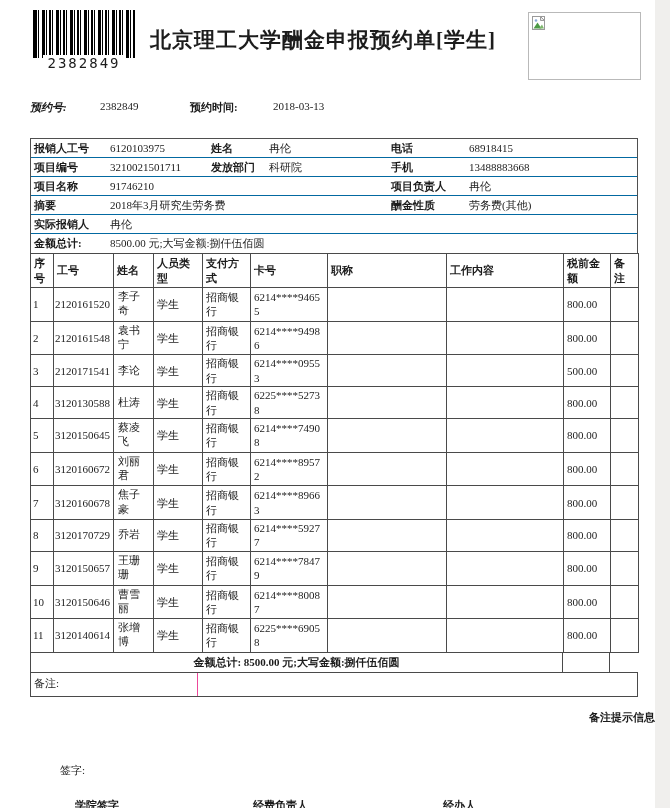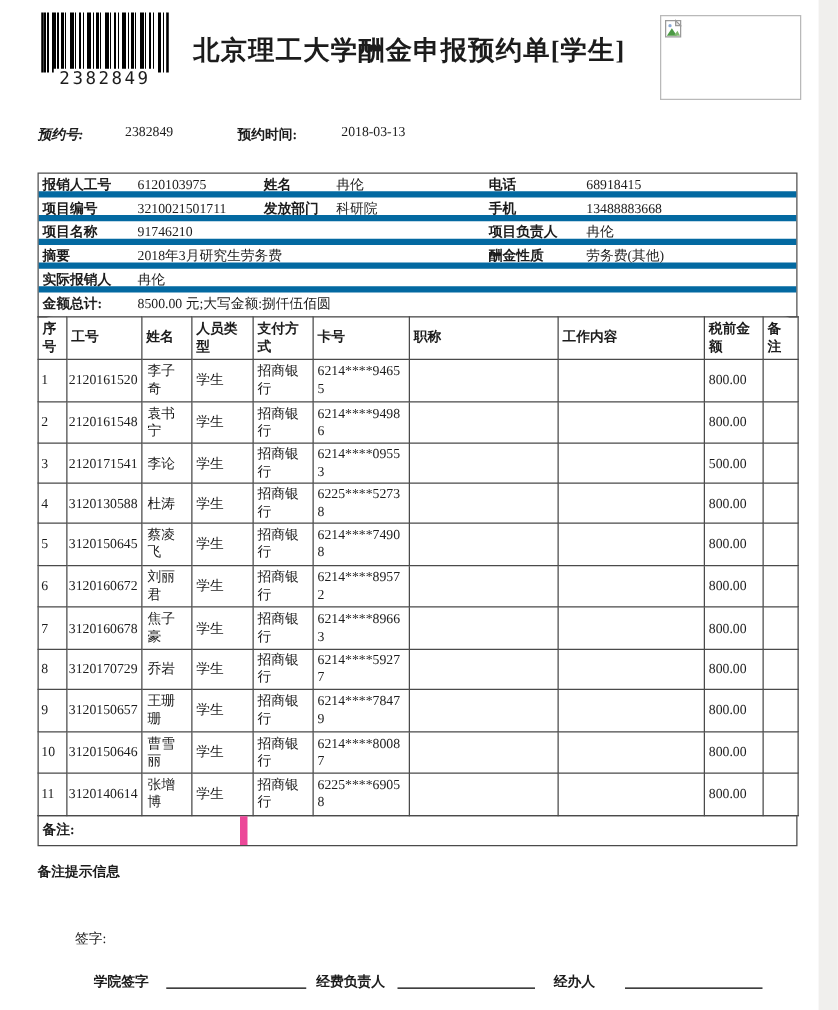--- a/index.html
+++ b/index.html
@@ -22,72 +22,72 @@
       #000 3px,#000 4px,#fff 4px,#fff 7px,
       #000 7px,#000 10px,#fff 10px,#fff 11px,
       #000 11px,#000 12px,#fff 12px,#fff 14px);
     border-left:2px solid #000; border-right:2px solid #000;
   }
   .barcode-num {
     font-family:"DejaVu Sans Mono",monospace; font-size:14px; letter-spacing:2px;
     background:#fff; display:inline-block; padding:0 4px; margin-top:-4px; position:relative;
   }
   .doc-title {
-    position:absolute; left:150px; right:150px; top:26px; text-align:center;
+    position:absolute; left:150px; right:150px; top:26px; text-align:left;
     font-size:21px; font-weight:bold; letter-spacing:1px; white-space:nowrap;
   }
   .img-box {
     position:absolute; right:14px; top:12px; width:113px; height:68px;
     border:1px solid #b9b9b9; background:#fff;
   }
   .img-box svg { margin:2px 0 0 2px; }
 
   
   .resv { position:relative; height:16px; margin-top:8px; font-size:11px; }
   .resv span { position:absolute; white-space:nowrap; }
   .resv .l1 { left:30px; font-weight:bold;font-style:italic; }
   .resv .v1 { left:100px; }
   .resv .l2 { left:190px; font-weight:bold; }
   .resv .v2 { left:273px; }
 
   
   .info-table { margin:22px 0 0 30px; width:608px; border:1px solid #4f4f4f; background:#fff; }
-  .info-row { position:relative; height:19px; border-bottom:5px solid #0369a1; }
+  .info-row { position:relative; height:19px; border-bottom:1px solid #0369a1; }
   .info-row:last-child { border-bottom:none; }
   .info-row span { position:absolute; top:2px; white-space:nowrap; line-height:15px; }
   .info-row .lab { font-weight:bold; }
   .p1l { left:3px; }  .p1v { left:79px; }
   .p2l { left:180px; } .p2v { left:238px; }
   .p3l { left:360px; } .p3v { left:438px; }
 
   
   table.main { border-collapse:collapse; margin-left:30px; width:608px; table-layout:fixed; background:#fff; margin-top:-1px;border-radius:13px; }
   table.main th, table.main td {
     border:1px solid #4a4a4a; font-size:11px; line-height:1.3;
     vertical-align:middle; text-align:left; word-break:break-all; overflow:hidden;
   }
   table.main th { font-weight:bold; height:34px; padding:2px 3px; }
   table.main td { height:32px; padding:1px 3px; }
   table.main td:nth-child(1) { padding:1px 2px; }
   table.main td:nth-child(2) { padding:1px 0 1px 1px; }
-  table.main td:nth-child(3) { padding:2px 4px; }
+  table.main td:nth-child(3) { padding:2px 4px;font-family:Liberation Mono, monospace; }
 
   
   .totals-row { margin-left:30px; margin-top:-1px; height:21px; display:flex; }
   .totals-main {
     width:533px; border:1px solid #4a4a4a; text-align:center; font-weight:bold;
     line-height:19px; white-space:nowrap; overflow:hidden;
   }
   .totals-empty { width:47px; border:1px solid #4a4a4a; border-left:none; }
   .remark-row { margin-left:30px; margin-top:-1px; width:608px; height:25px; border:1px solid #4a4a4a; display:flex; }
-  .remark-label { width:167px; border-right:6px solid #ec4899; font-weight:bold; padding:3px 0 0 3px; }
+  .remark-label { width:167px; border-right:1px solid #ec4899; font-weight:normal; padding:3px 0 0 3px; }
   .remark-value { flex:1; }
 
   
-  .hint { margin:13px 0 0 30px; font-weight:bold; }
+  .hint { margin:13px 0 0 30px; font-weight:bold;text-align:right; }
   .sign-label { margin:38px 0 0 60px; font-weight:normal; }
   .sign-row { position:relative; height:18px; margin-top:20px; }
   .sign-row span { position:absolute; white-space:nowrap; font-weight:bold; }
   .sig-line { position:absolute; border-bottom:1px solid #000; height:13px; }
   .s1 { left:75px; }  .sl1 { left:133px; width:112px; }
   .s2 { left:253px; } .sl2 { left:318px; width:110px; }
   .s3 { left:443px; } .sl3 { left:500px; width:110px; }
 </style>
 </head>
 <body>
@@ -313,20 +313,24 @@
       <td>招商银行</td>
       <td>6225****69058</td>
       <td></td>
       <td></td>
       <td>800.00</td>
       <td></td>
     </tr>
       </tbody>
   </table>
 
+  <div class="totals-row">
+    <div class="totals-main">金额总计: 8500.00 元;大写金额:捌仟伍佰圆</div>
+    <div class="totals-empty"></div>
+  </div>
 
   <div class="remark-row">
     <div class="remark-label">备注:</div>
     <div class="remark-value"></div>
   </div>
 
   <div class="hint">备注提示信息</div>
   <div class="sign-label">签字:</div>
 
   <div class="sign-row">

